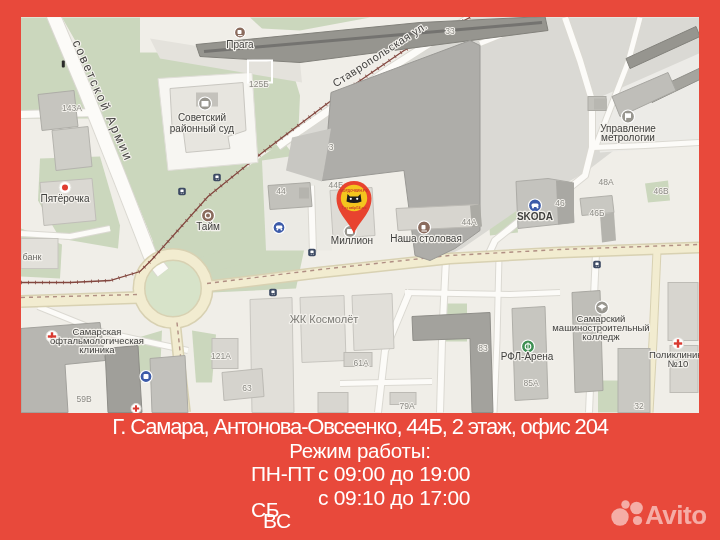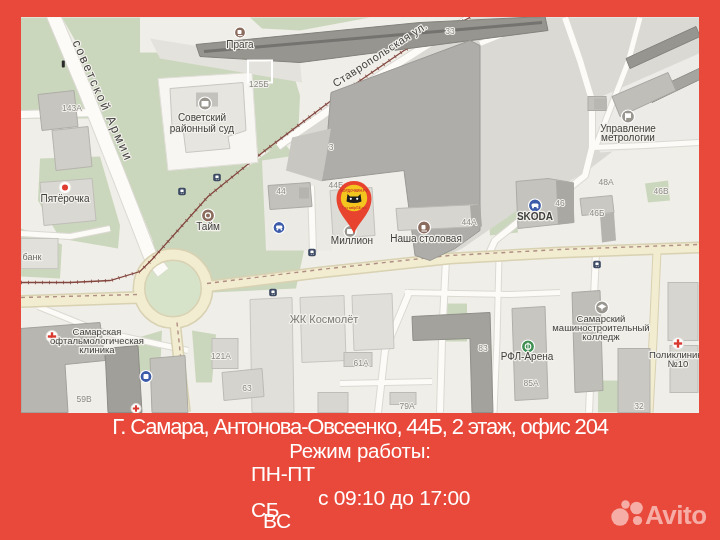--- a/index.html
+++ b/index.html
@@ -435,20 +435,21 @@
         <text x="354" y="208.5" text-anchor="middle" font-size="3.2" fill="#C7372B" font-weight="bold">7 из избр/14 экс</text>
       </g>
     </g>
   </svg>
 
   <div class="btxt" style="left:0;width:720px;top:414px;font-size:22px;text-align:center;letter-spacing:-1.15px;">Г. Самара, Антонова-Овсеенко, 44Б, 2 этаж, офис 204</div>
 
   <div class="btxt" style="left:0;width:720px;top:439px;font-size:20.5px;text-align:center;letter-spacing:-0.2px;">Режим работы:</div>
 
   <div class="btxt" style="left:251px;top:462px;font-size:21px;letter-spacing:-0.3px;">ПН-ПТ</div>
+  <div class="btxt" style="left:318px;top:462px;font-size:21px;letter-spacing:-0.3px;">с 09:00 до 19:00</div>
 
   <div class="btxt" style="left:251px;top:498px;font-size:21px;letter-spacing:-0.3px;">СБ</div>
   <div class="btxt" style="left:318px;top:486px;font-size:21px;letter-spacing:-0.3px;">с 09:10 до 17:00</div>
 
   <div class="btxt" style="left:251px;top:509px;font-size:21px;letter-spacing:-0.3px;margin-left:12px;">ВС</div>
 
   <svg style="position:absolute;left:600px;top:490px;" width="120" height="50" viewBox="0 0 120 50">
     <g fill="rgba(255,255,255,0.55)">
       <circle cx="20" cy="27" r="8.7"></circle>
       <circle cx="25.5" cy="14.5" r="4.2"></circle>

